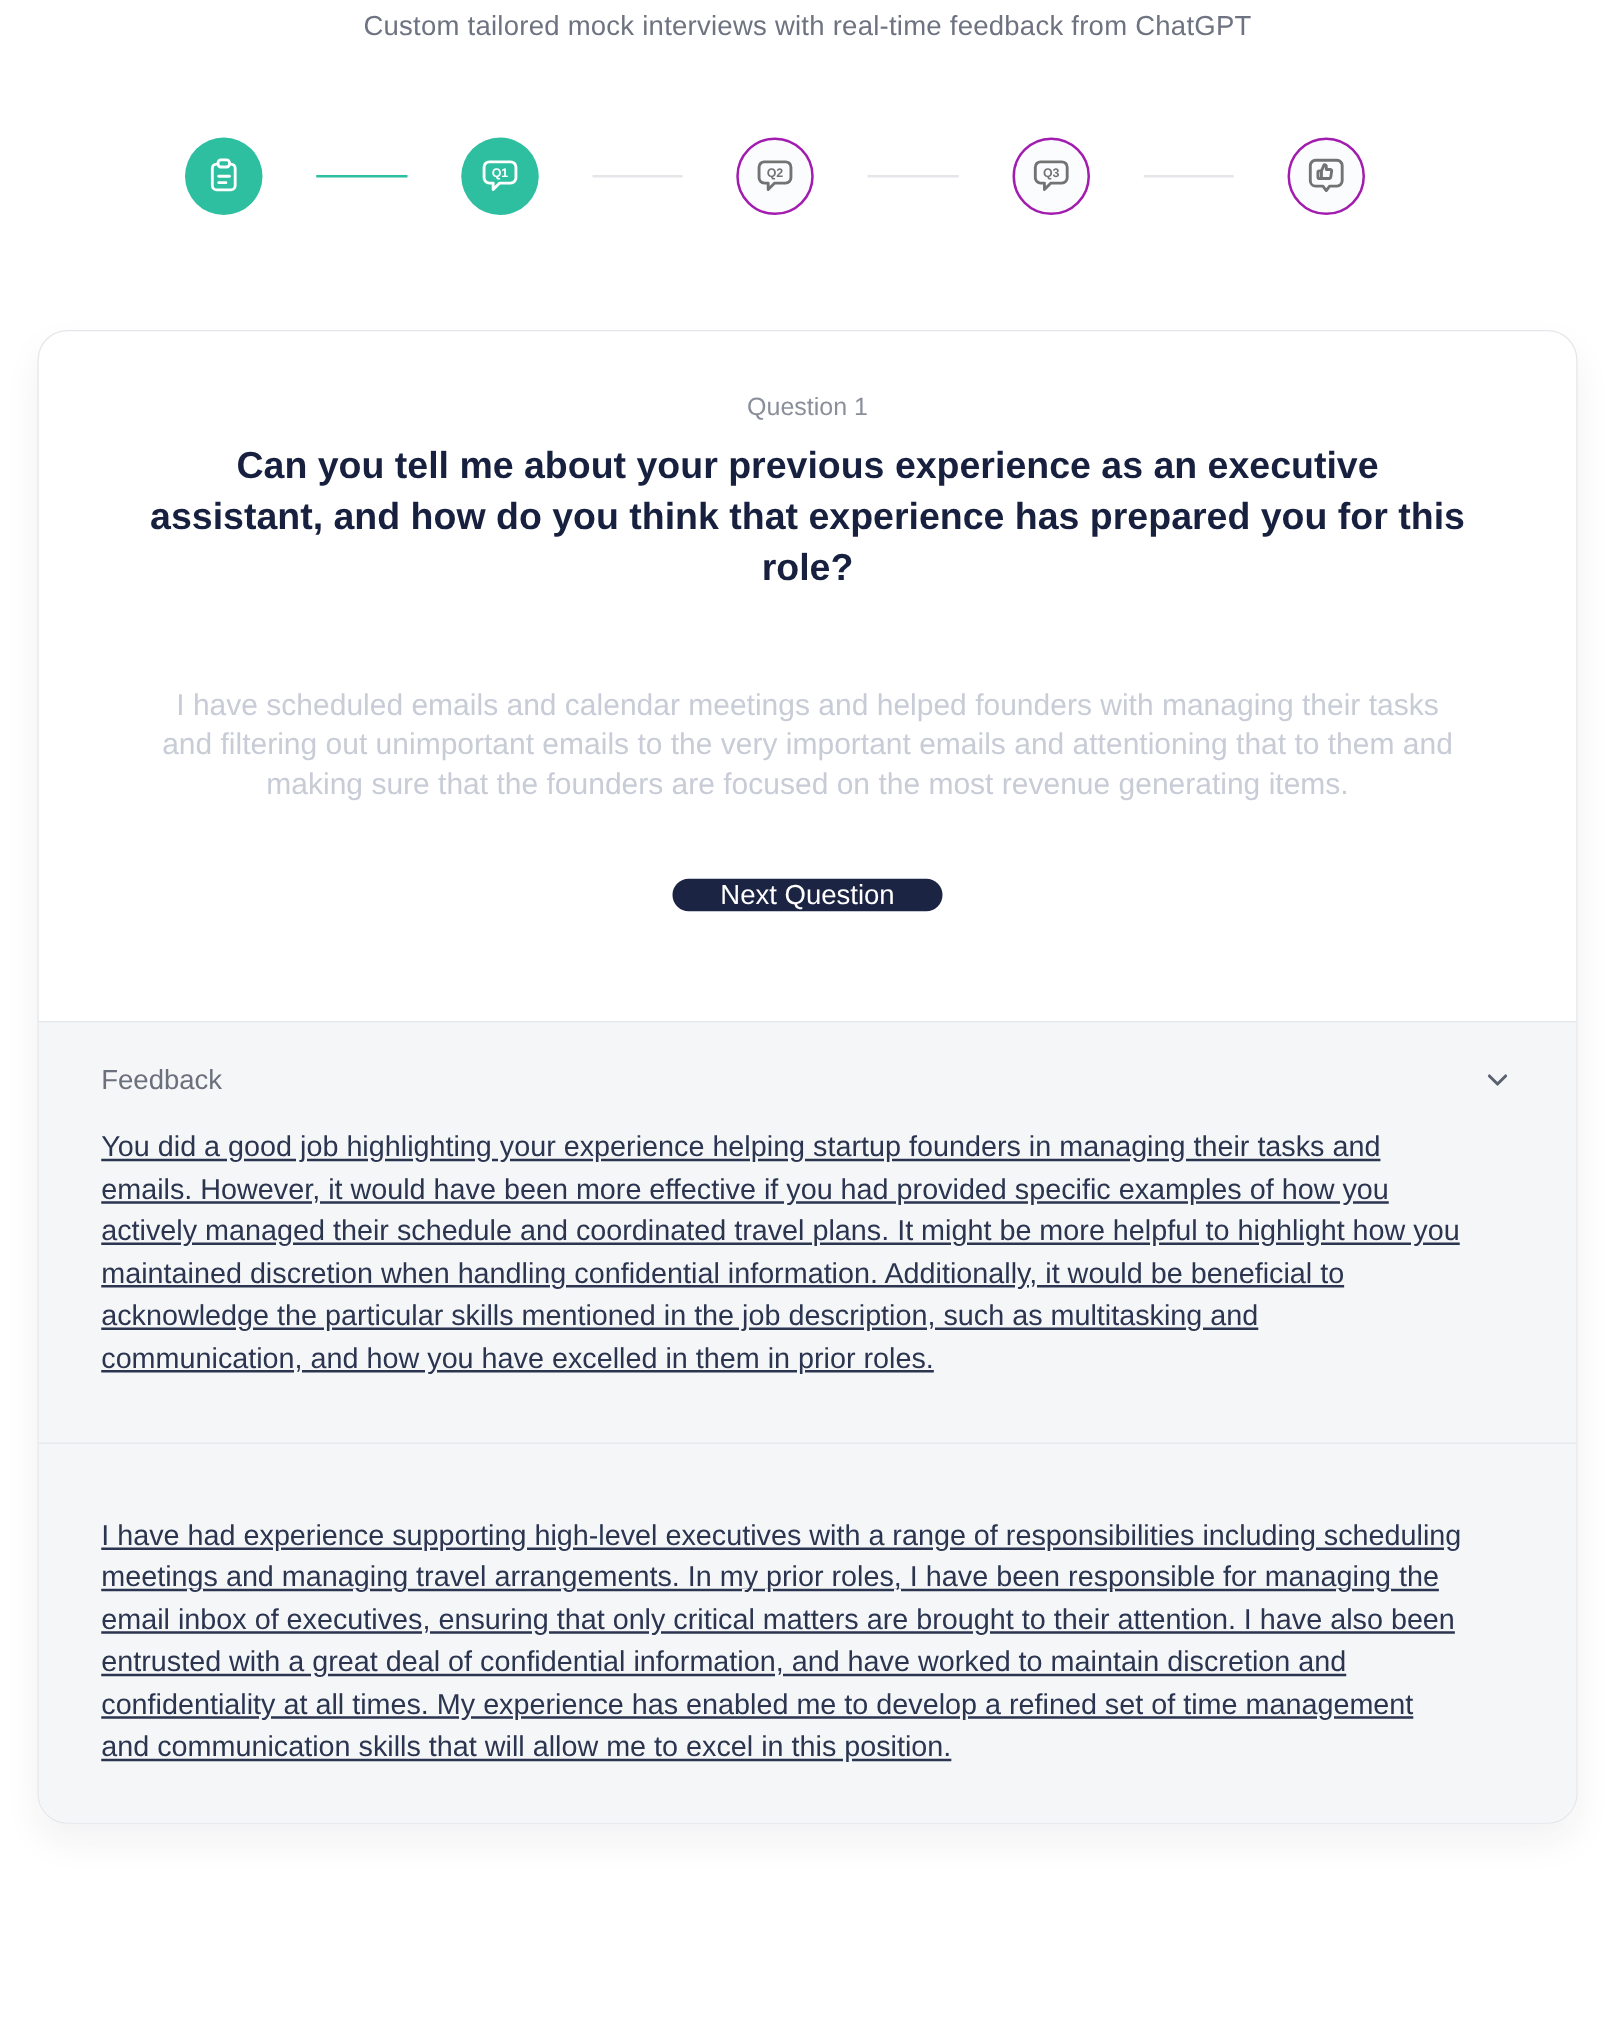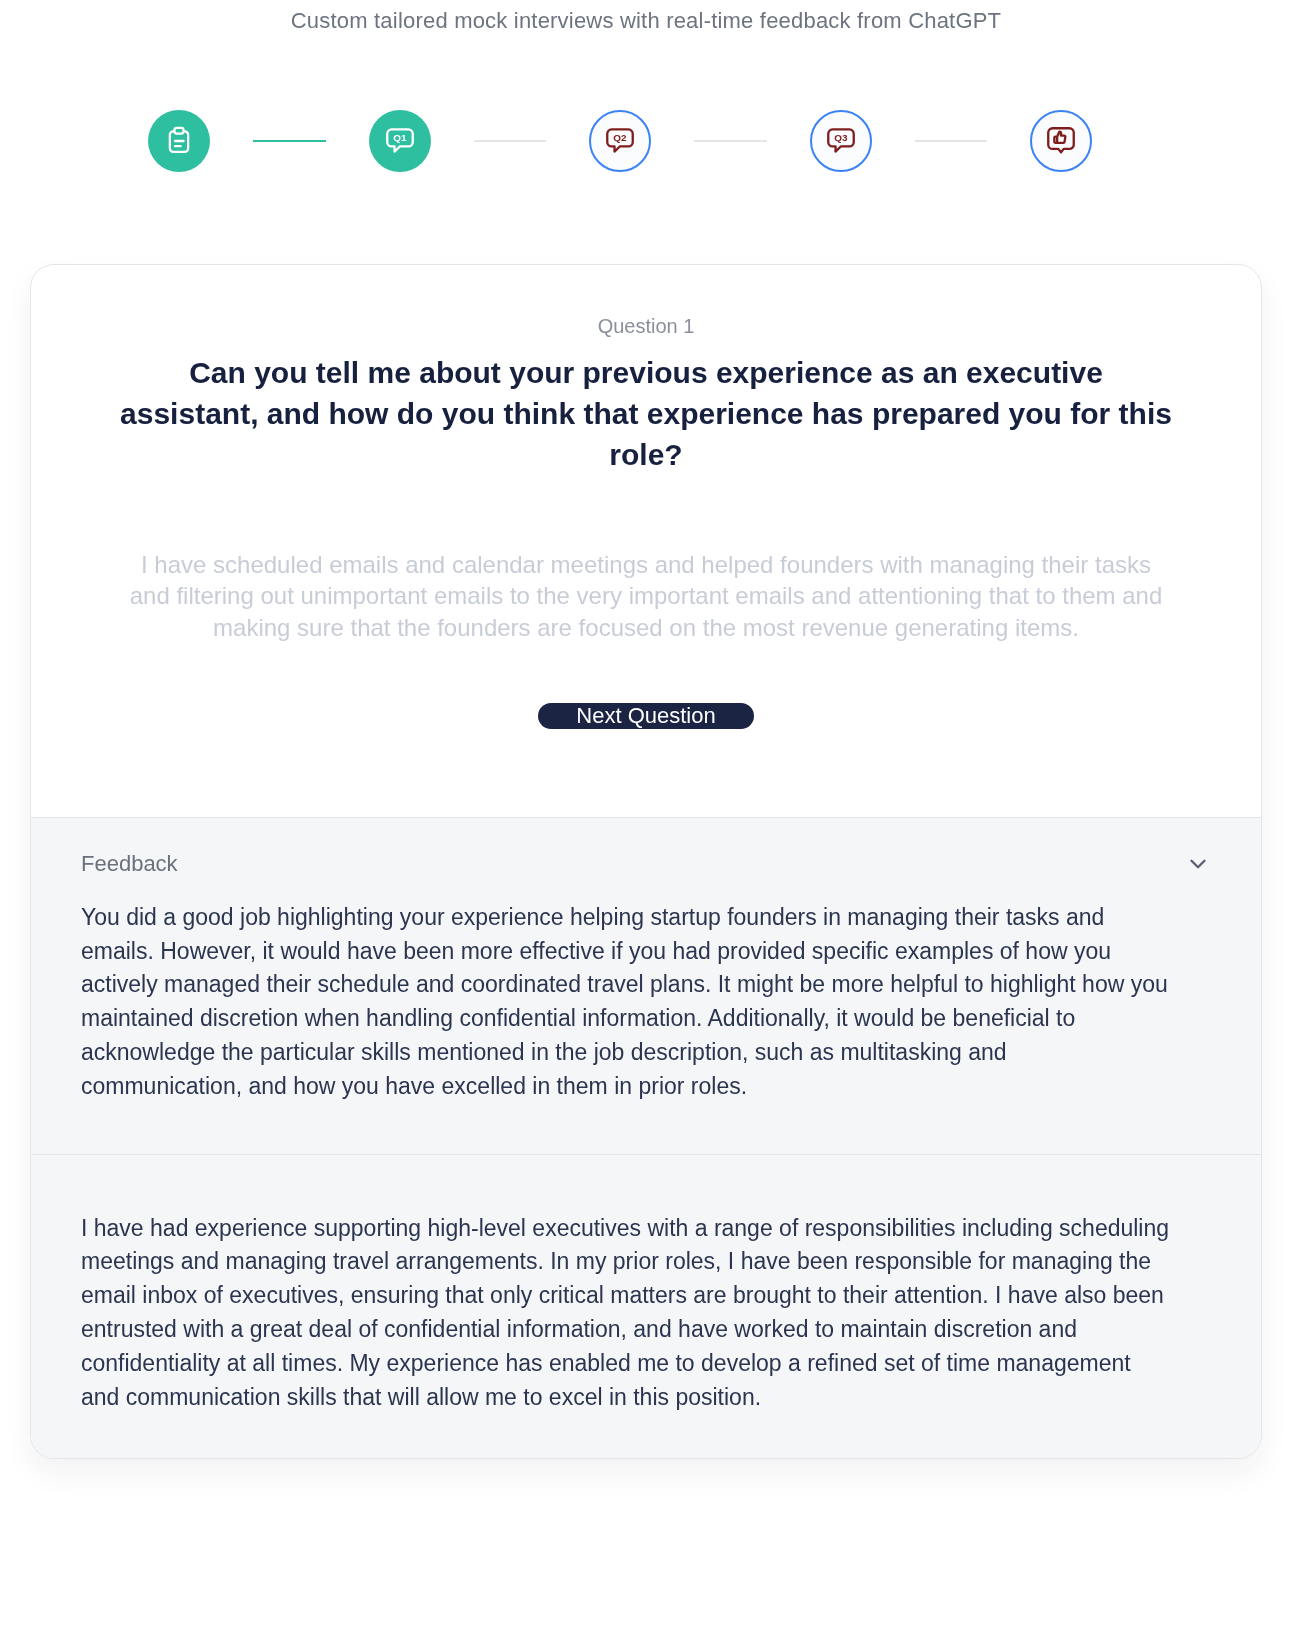--- a/index.html
+++ b/index.html
@@ -17,21 +17,21 @@
   .stepper {
     display:flex; align-items:center;
     width:944px; margin:76px 0 0 148px;gap:43px;
   }
   .step-circle {
     width:62px; height:62px; border-radius:50%;
     display:flex; align-items:center; justify-content:center;
     box-sizing:border-box; flex:none;
   }
   .step-circle.active   { background:#2ebfa1; color:#ffffff; }
-  .step-circle.upcoming { background:#fbfcfd; border:2px solid #3b82f6; color:#7f1d1d; }
+  .step-circle.upcoming { background:#fbfcfd; border:2px solid #a21caf; color:#737373; }
   .step-connector { flex:1; height:2px; background:#e4e6ea; }
   .step-connector.done { background:#2ebfa1; }
   .step-icon { display:block; }
 
   
   .card {
     margin:92px 30px 28px; background:#ffffff;
     border:1px solid #e4e6ea; border-radius:24px;
     box-shadow:0 14px 30px rgba(30,35,60,.06);
     overflow:hidden;
@@ -54,21 +54,21 @@
   }
 
   
   .section { border-top:1px solid #e4e6ea; background:#f5f6f8; padding:33px 50px 50px; }
   .section.sample { padding-bottom:44px; }
   .section-head { display:flex; justify-content:space-between; align-items:flex-start; cursor:pointer; }
   .section-title { font-size:22px; color:#6a707c; }
   .chevron { display:block; }
   .section-body {
     margin-top:24px; max-width:1092px;
-    font-size:23px; line-height:1.47; color:#2b3550;
+    font-size:23px; line-height:1.47; color:#2b3550;text-decoration:underline;
   }
 </style>
 </head>
 <body>
 
 <div class="page-title">Custom tailored mock interviews with real-time feedback from ChatGPT</div>
 
 <div class="stepper">
 
   <div class="step-circle active">

